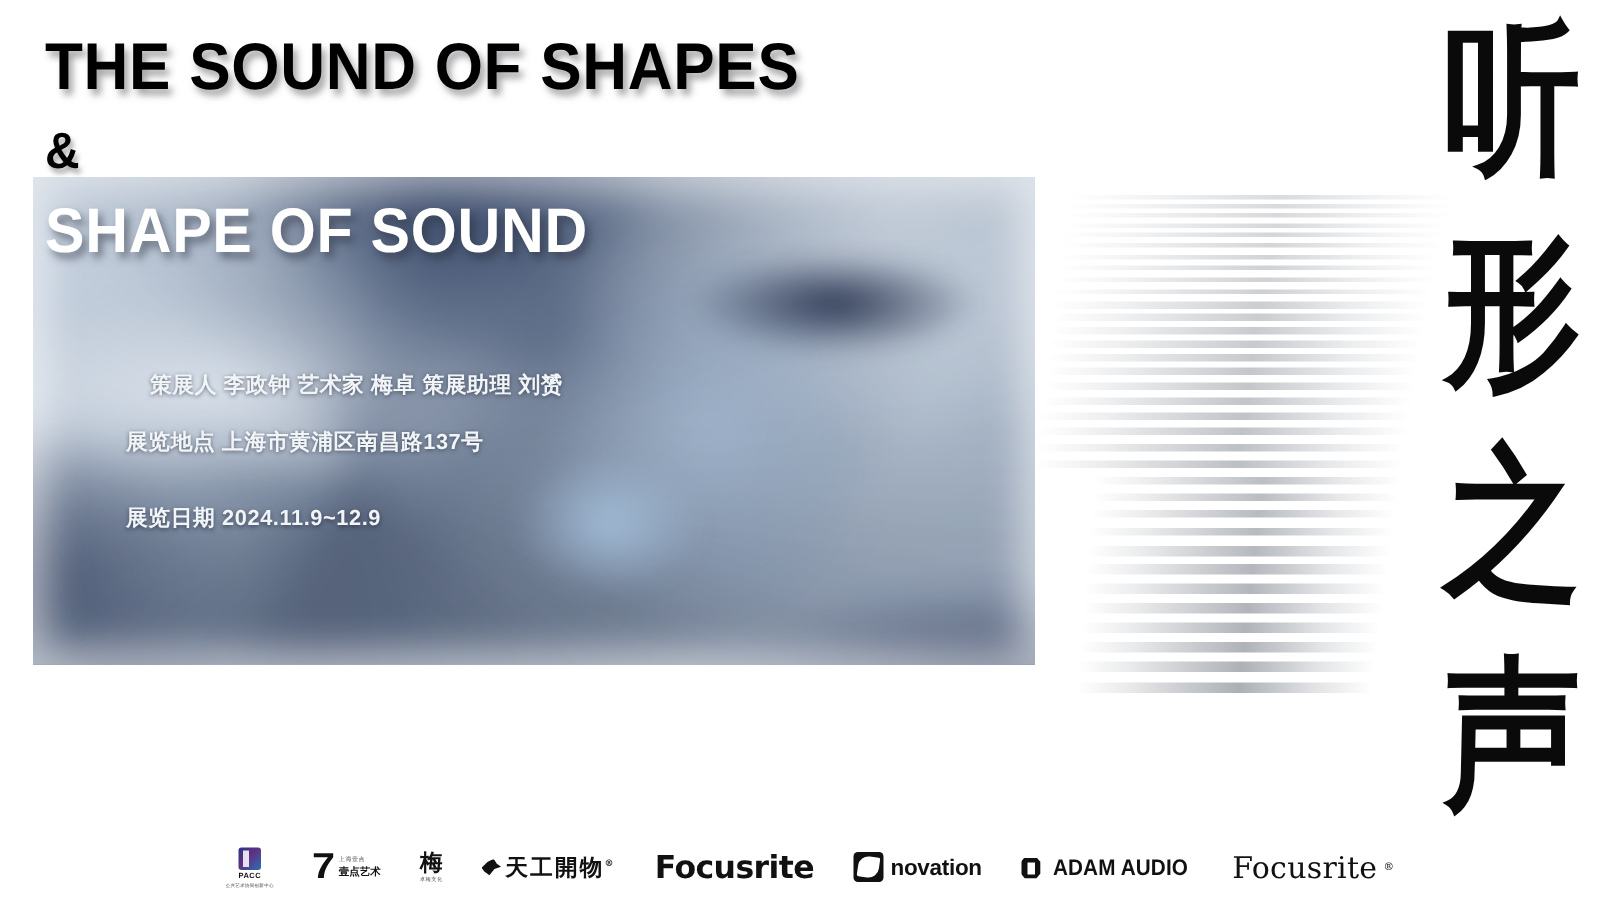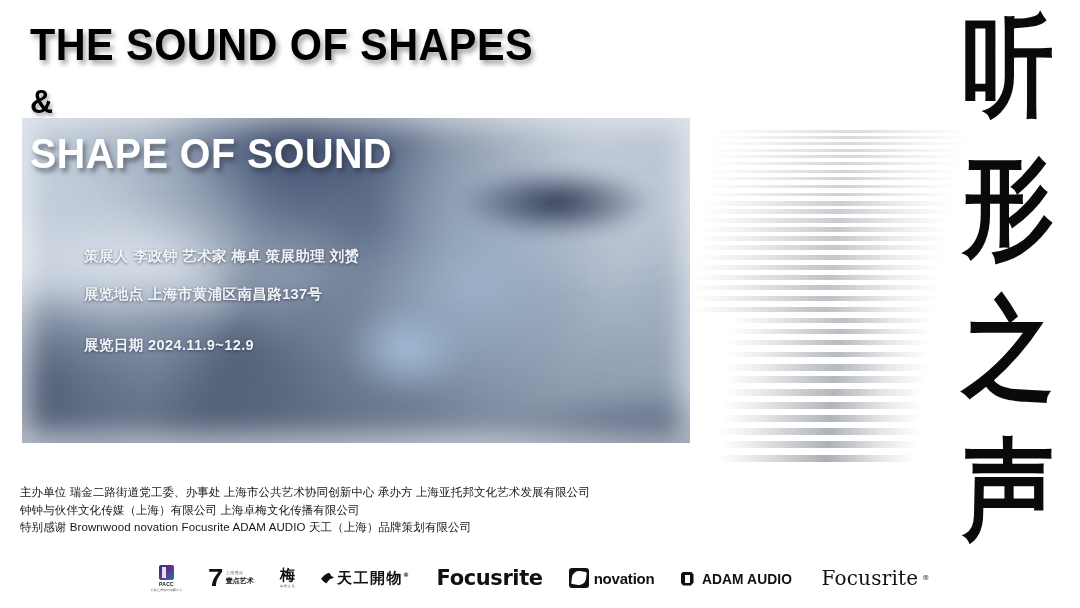--- a/index.html
+++ b/index.html
@@ -84,21 +84,21 @@
   .info{
     position:absolute;
     left:84px;
     color:#f2f5f8;
     font-size:14.5px;
     font-weight:700;
     letter-spacing:.4px;
     white-space:nowrap;
     text-shadow:0 1px 3px rgba(25,32,48,.6);
   }
-  .info-1{top:247px;}
+  .info-1{top:247px;margin-left:16px;}
   .info-2{top:285px;}
   .info-3{top:336px;}
 
   
   .streaks{
     position:absolute;
     left:690px; top:128px;
     width:280px; height:345px;
     overflow:hidden;
   }
@@ -307,25 +307,20 @@
       <div class="streak bold" style="left: 28px; top: 327px; width: 197px; opacity: 1;"></div>
     </div>
 
   <div class="vtitle">
     <div class="vchar">听</div>
     <div class="vchar">形</div>
     <div class="vchar">之</div>
     <div class="vchar">声</div>
   </div>
 
-  <div class="credits">
-    <div>主办单位 瑞金二路街道党工委、办事处 上海市公共艺术协同创新中心 承办方 上海亚托邦文化艺术发展有限公司</div>
-    <div>钟钟与伙伴文化传媒（上海）有限公司 上海卓梅文化传播有限公司</div>
-    <div>特别感谢  Brownwood  novation  Focusrite  ADAM AUDIO   天工（上海）品牌策划有限公司</div>
-  </div>
 
   <div class="logos">
 
     <div class="logo pacc">
       <div class="pacc-sq"></div>
       <div class="pacc-txt">PACC</div>
       <div class="pacc-sub">公共艺术协同创新中心</div>
     </div>
 
     <div class="logo">

